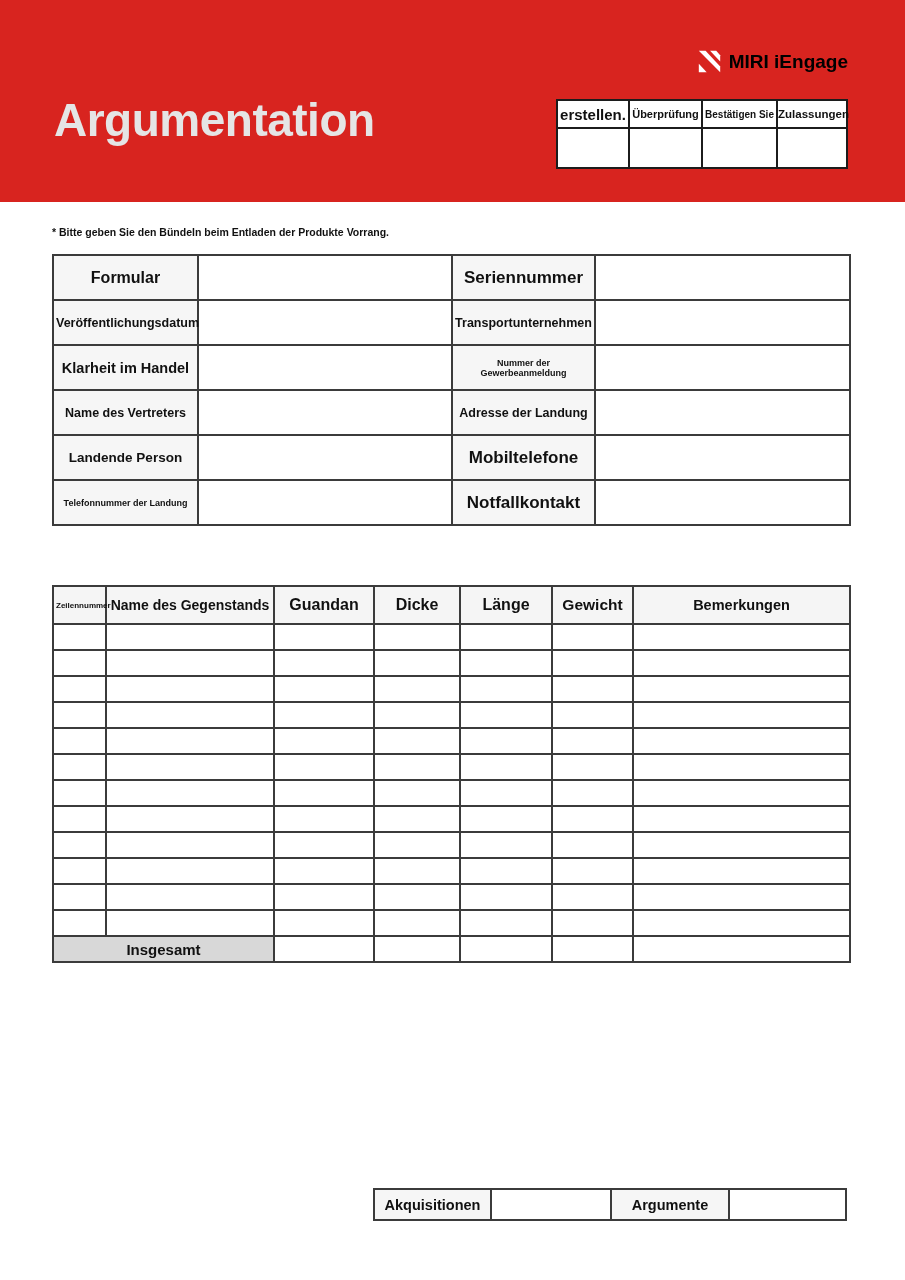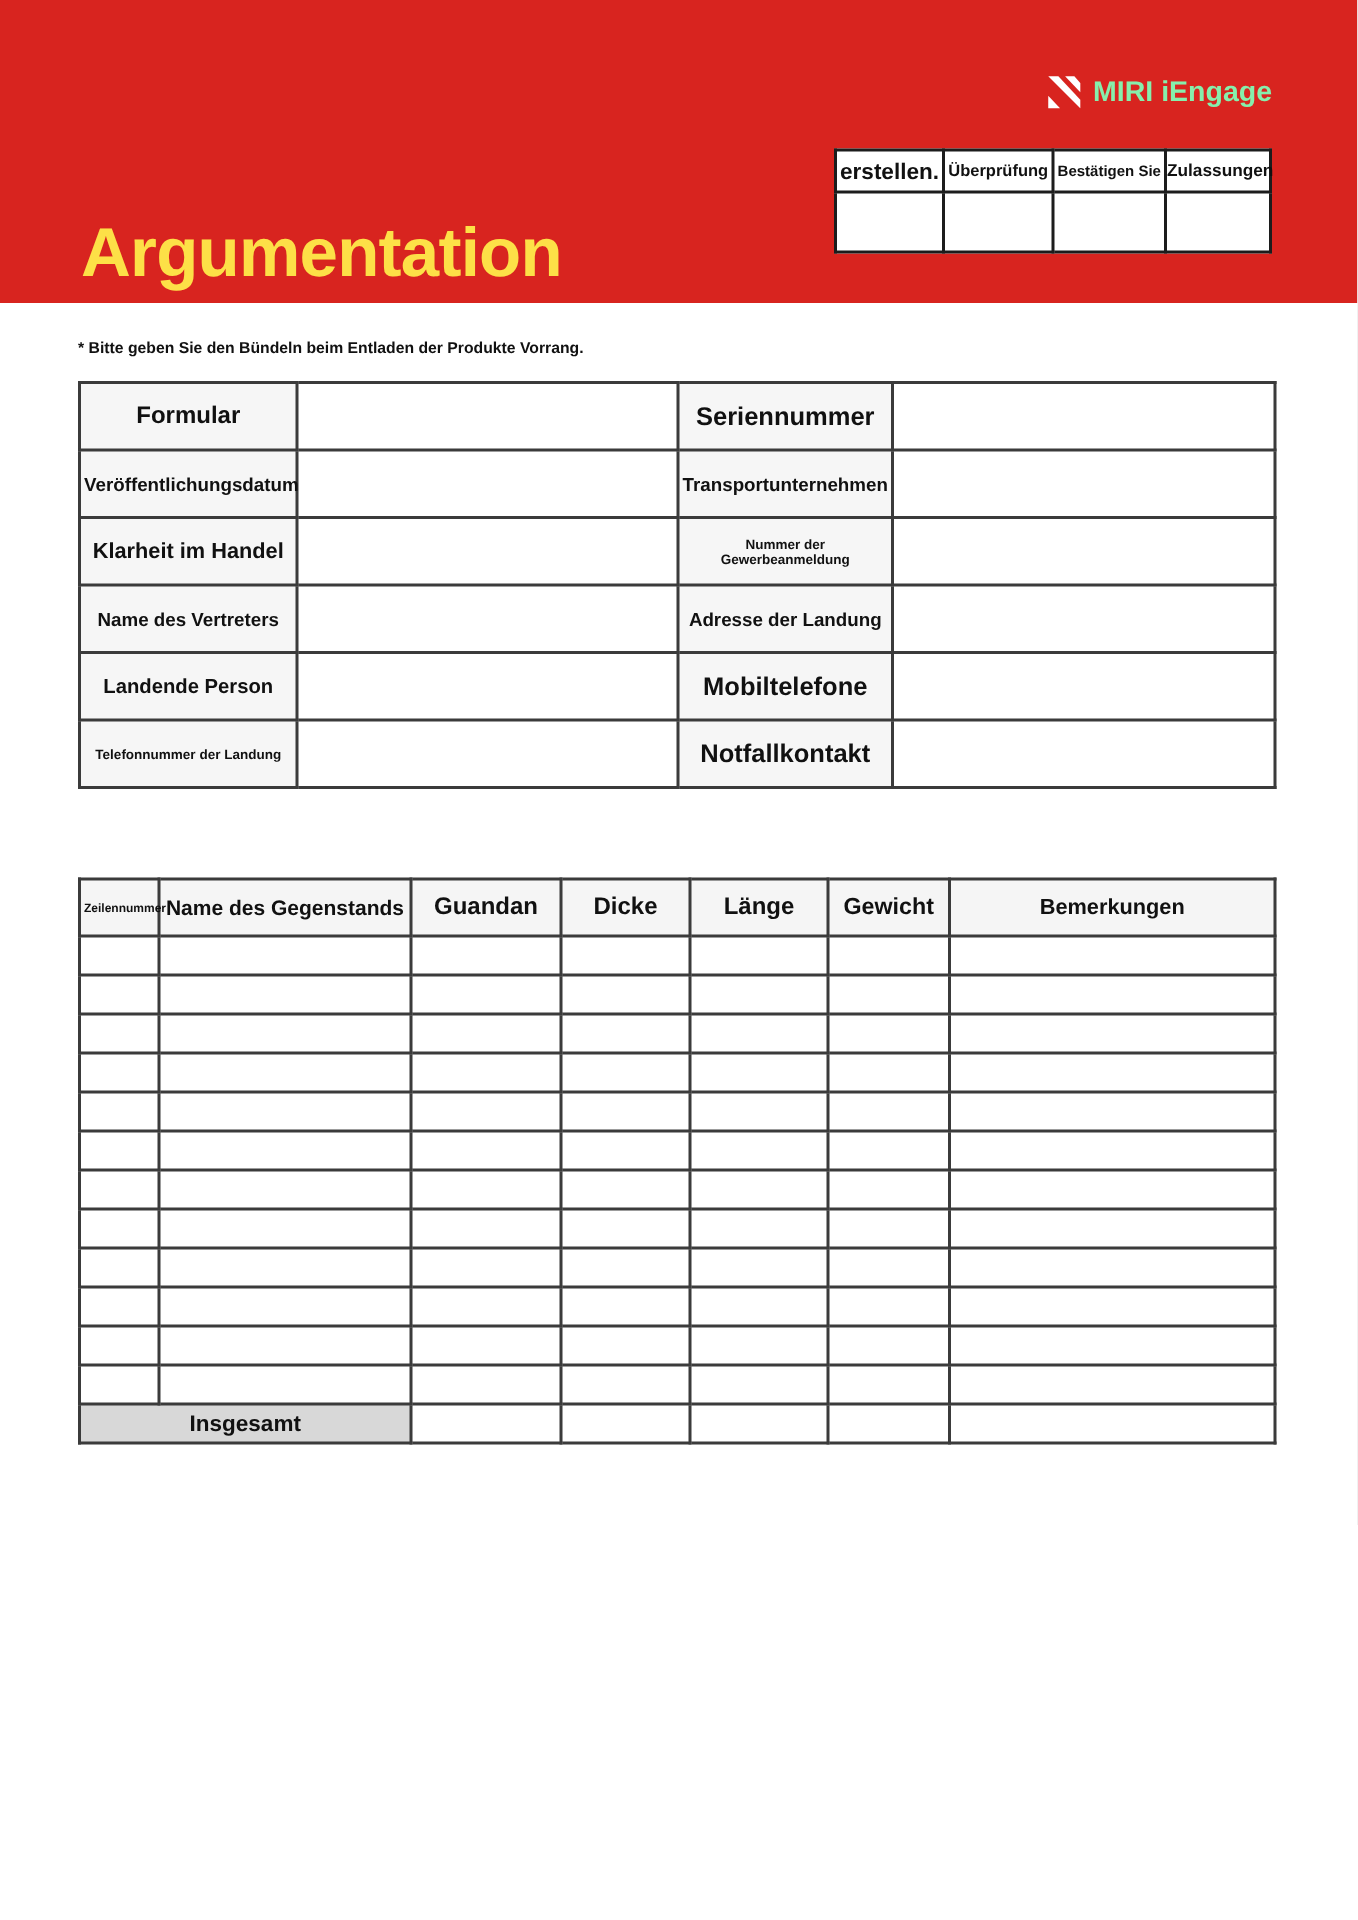--- a/index.html
+++ b/index.html
@@ -22,30 +22,29 @@
     left: 0; top: 0;
     width: 905px; height: 202px;
     background: #d8241f;
   }
   .doc-title {
     position: absolute;
     left: 54px; top: 93px;
     font-size: 46px;
     font-weight: 800;
     letter-spacing: -0.5px;
-    color: #fde047;
-    margin-top: 48px;
+    color: #e5e5e5;
   }
   .brand {
     position: absolute;
     top: 48px; right: 57px;
     display: flex;
     align-items: center;
     gap: 6px;
-    color: #86efac;
+    color: #000000;
   }
   .brand svg { display: block; }
   .brand-text { font-size: 19px; font-weight: 700; }
 
   
   table { border-collapse: collapse; table-layout: fixed; }
   .approval-table {
     position: absolute;
     left: 556px; top: 99px;
     width: 290px;
@@ -363,16 +362,22 @@
   </table>
 
   <table class="summary-table doc-table">
     <colgroup>
         <col style="width:117px">
         <col style="width:120px">
         <col style="width:118px">
         <col style="width:117px">
       </colgroup>
     <tbody>
+      <tr>
+        <td class="label-cell">Akquisitionen</td>
+        <td></td>
+        <td class="label-cell">Argumente</td>
+        <td></td>
+      </tr>
     </tbody>
   </table>
 
 </div>
 
 </body></html>

